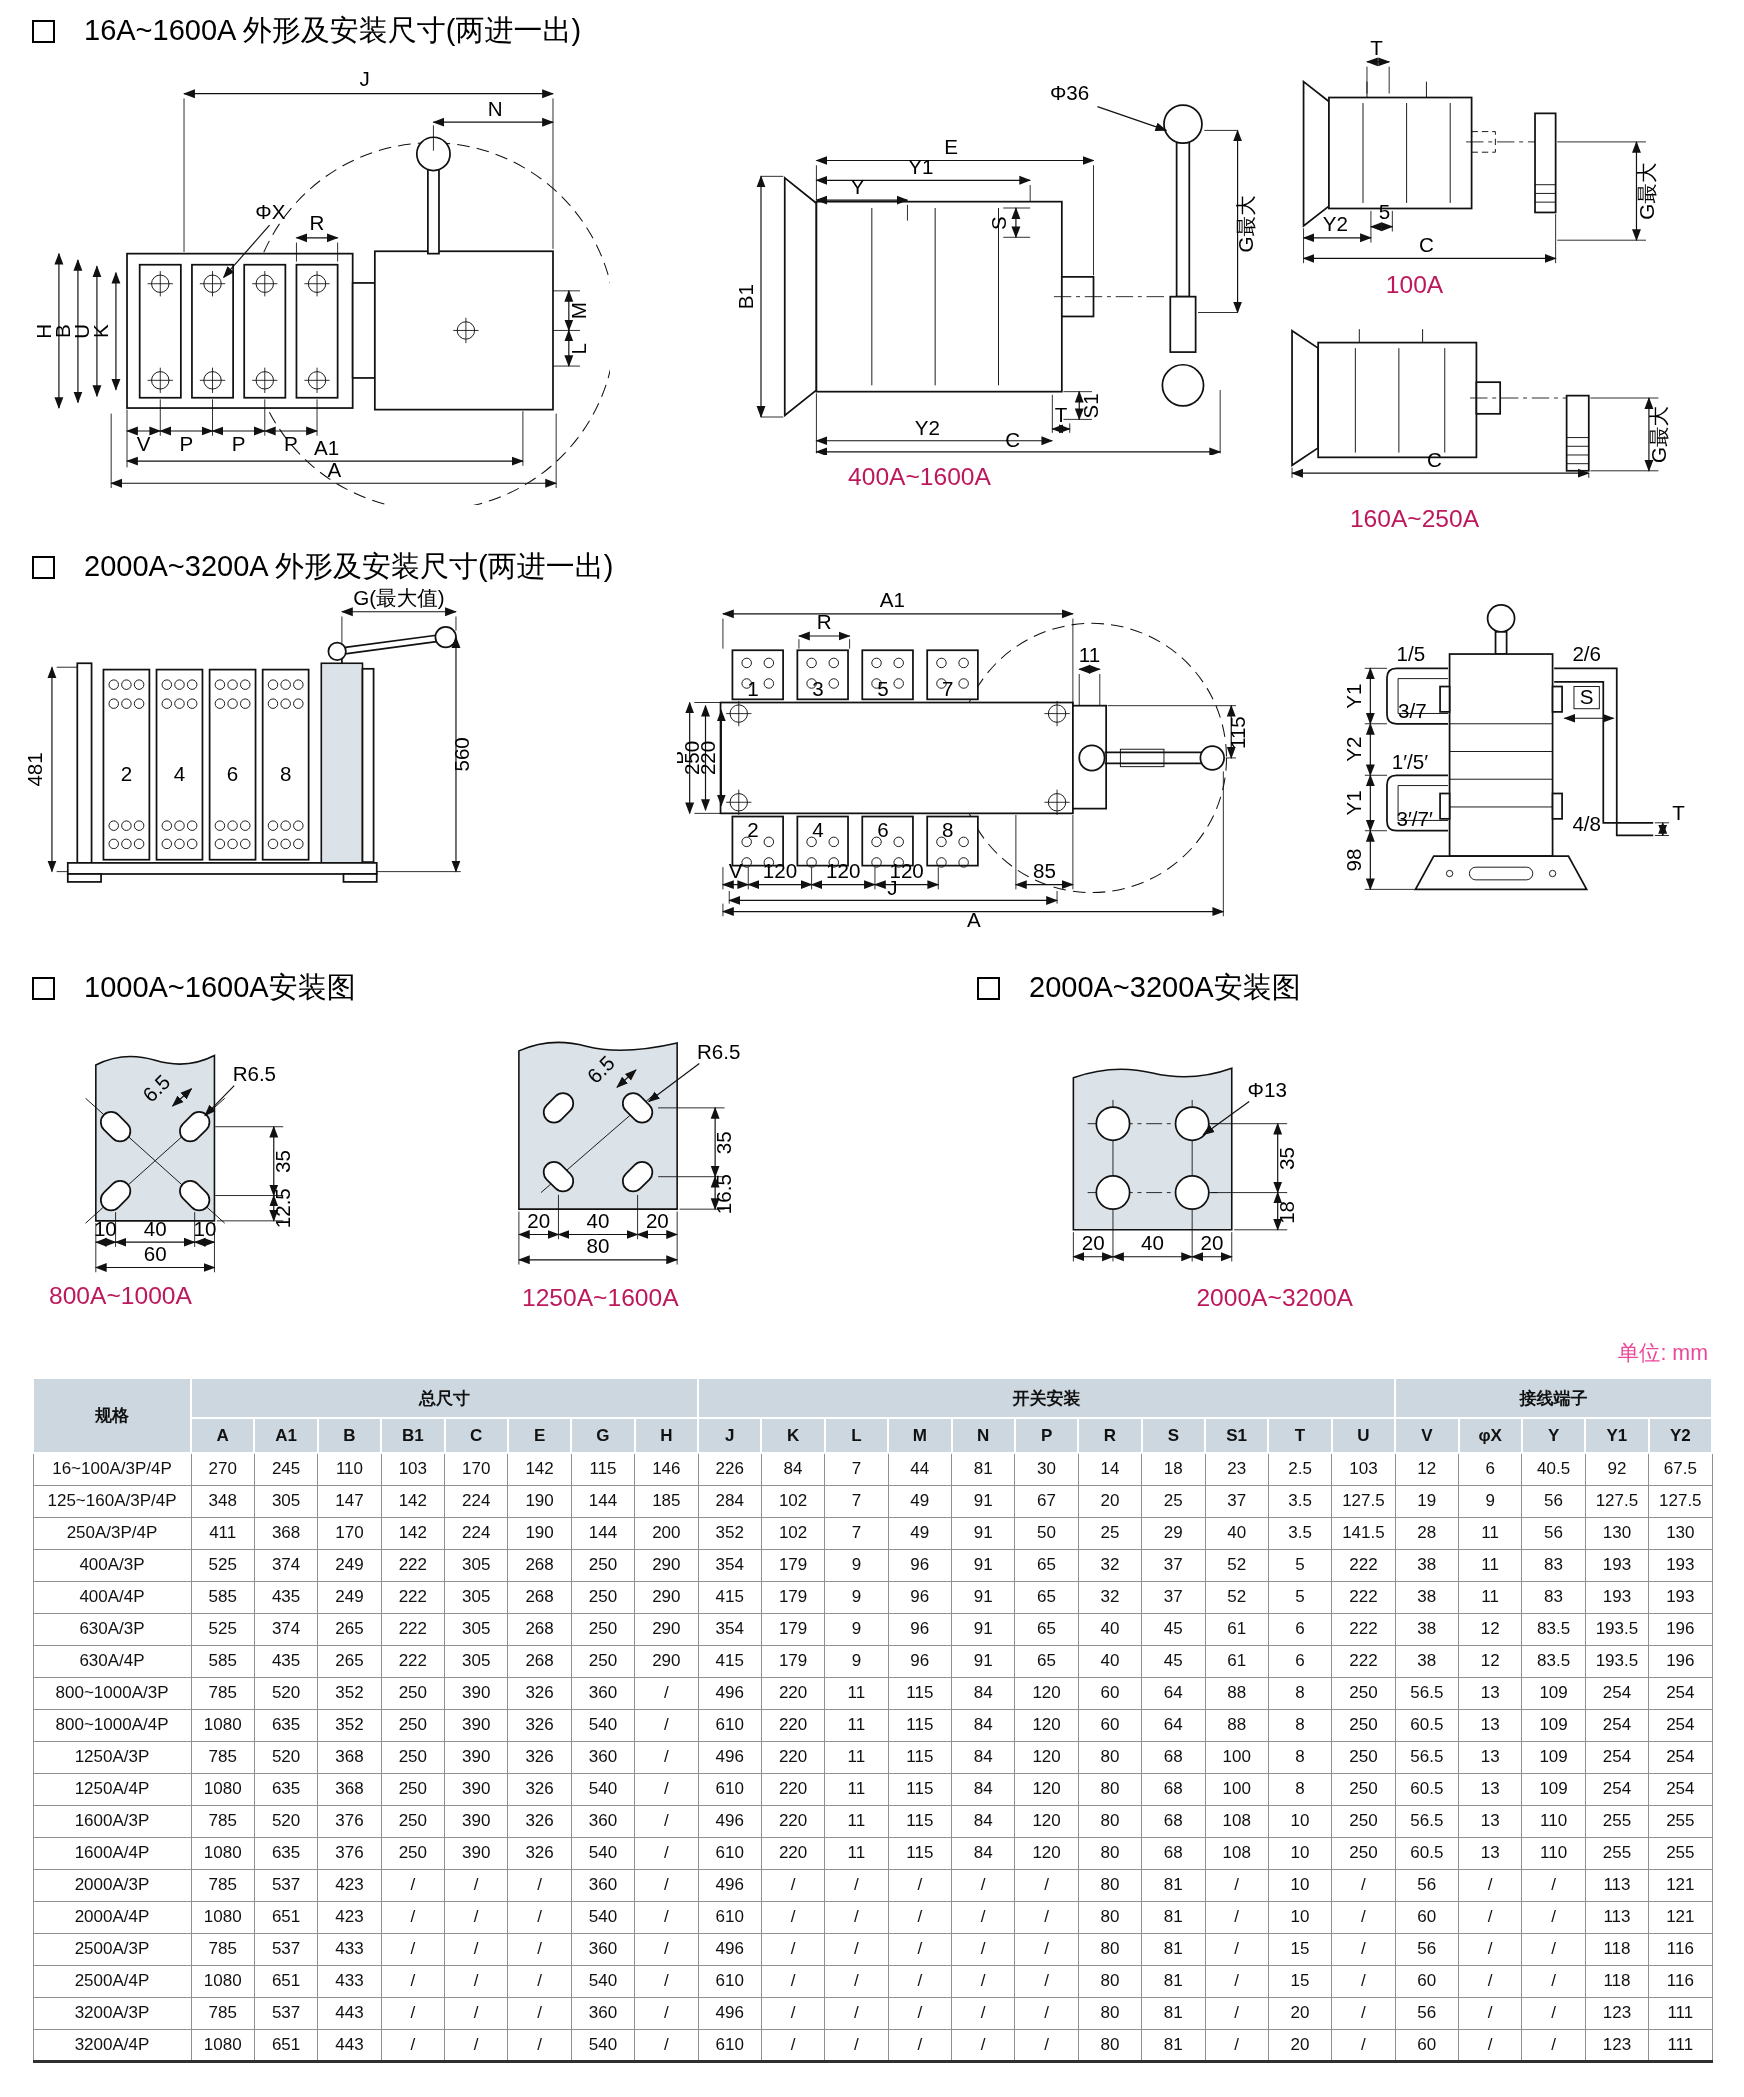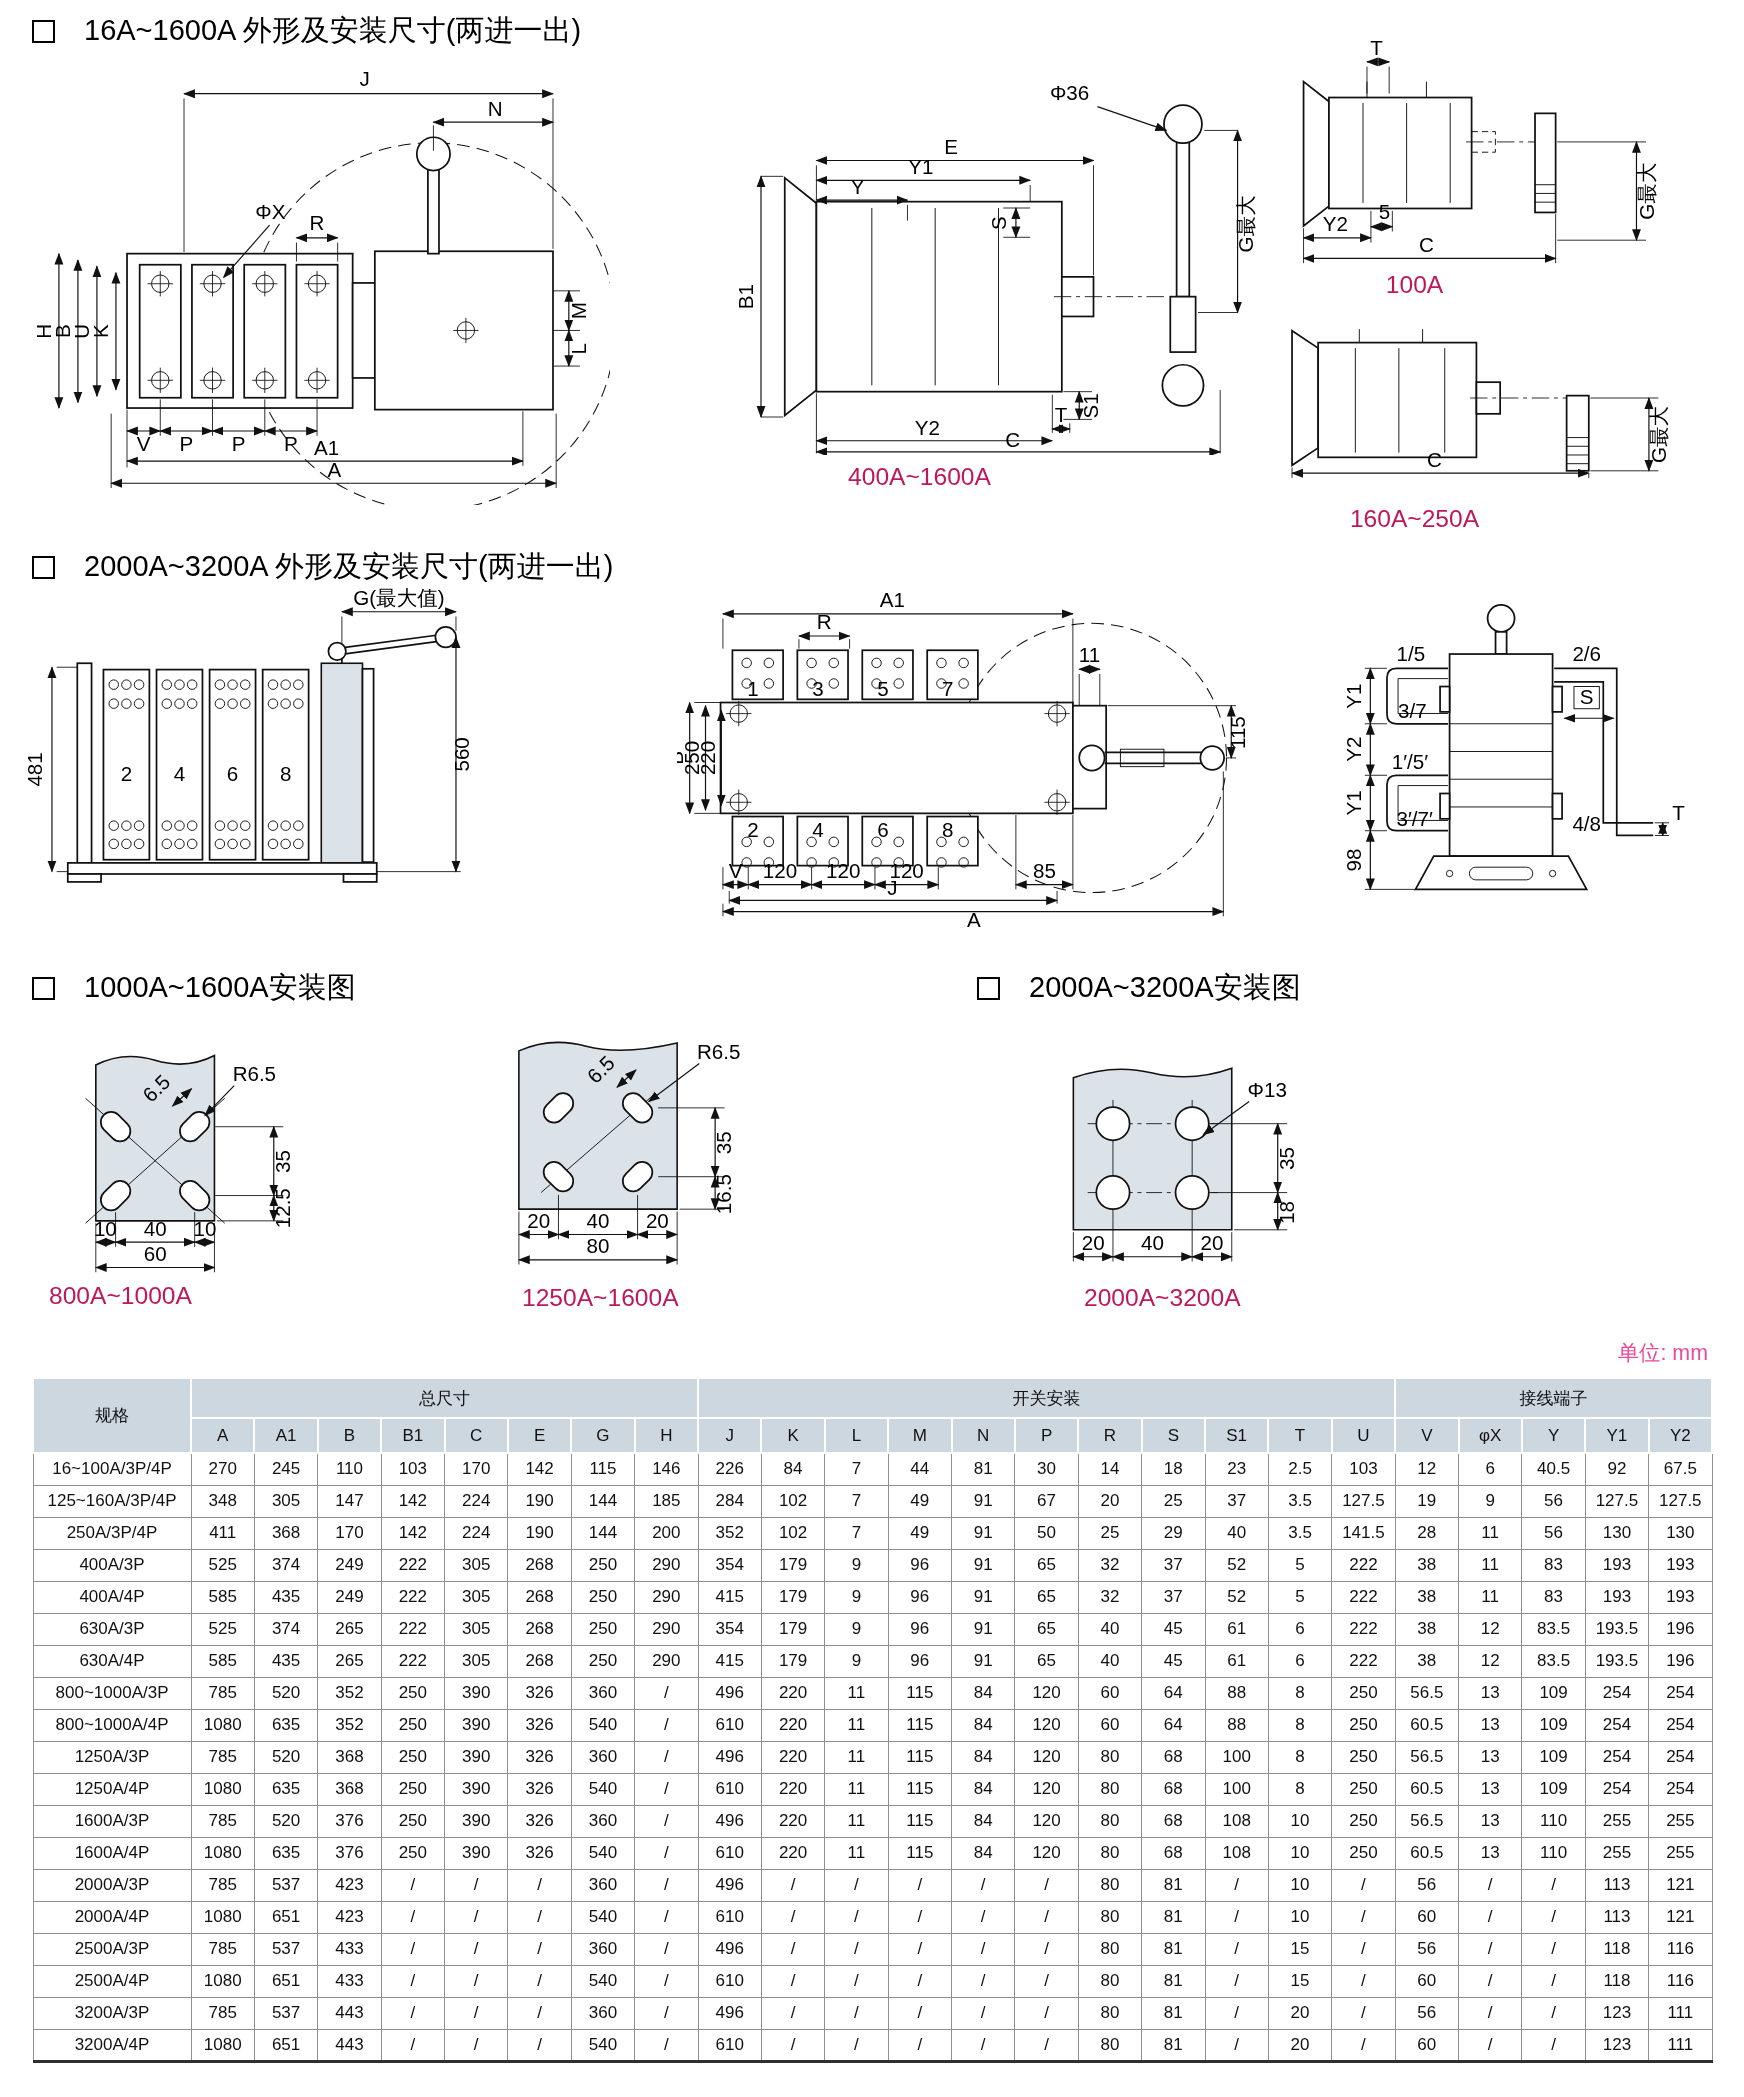--- a/index.html
+++ b/index.html
@@ -14,21 +14,21 @@
 .ln{fill:none;stroke:#111;stroke-width:2.2}
 .th{fill:none;stroke:#111;stroke-width:1.2}
 .wh{fill:#fff;stroke:#111;stroke-width:2.2}
 .shade{fill:#dbe2e8;stroke:#111;stroke-width:2}
 .dsh{fill:none;stroke:#111;stroke-width:1.3;stroke-dasharray:16 9}
 .dim{stroke:#111;stroke-width:1.5;marker-start:url(#arr);marker-end:url(#arr)}
 .ldr{stroke:#111;stroke-width:1.5;fill:none;marker-end:url(#arr)}
 .ext{stroke:#111;stroke-width:1.1}
 table.dims{position:absolute;left:32px;top:1377px;width:1681px;border-collapse:collapse;table-layout:fixed;font-size:17px;border-bottom:3.2px solid #2f2f2f}
 table.dims col.c-spec{width:158px}
-table.dims th{background:#ccd7df;font-weight:400;border:2.4px solid #fff;height:40px;text-align:center}
+table.dims th{background:#ccd7df;font-weight:700;border:2.4px solid #fff;height:40px;text-align:center}
 table.dims th.colh{height:35px}
 table.dims tbody td{background:#fff;border:0.8px solid #8f8f8f;border-top:1.6px solid #4c4c4c;height:32px;text-align:center}
 table.dims tbody tr:first-child td{border-top:2.4px solid #2f2f2f}
 </style>
 </head>
 <body>
 
 <div class="page">
 
 <svg width="0" height="0" style="position:absolute">
@@ -575,21 +575,21 @@
         <line class="ext" x1="230" y1="240" x2="230" y2="292"></line>
         <line class="ext" x1="280" y1="255" x2="280" y2="292"></line>
     <line class="dim" x1="80" y1="286" x2="130" y2="286"></line>
         <line class="dim" x1="130" y1="286" x2="230" y2="286"></line>
         <line class="dim" x1="230" y1="286" x2="280" y2="286"></line>
     <text x="105" y="278" text-anchor="middle">20</text>
     <text x="180" y="278" text-anchor="middle">40</text>
     <text x="255" y="278" text-anchor="middle">20</text>
   </g>
 </svg>
-<div class="cap" style="left:1084px;top:1284px;width:269px;text-align:left">2000A~3200A</div>
+<div class="cap" style="left:1084px;top:1284px;width:269px;text-align:right">2000A~3200A</div>
 
 <div class="unit">单位: mm</div>
 
 <table class="dims">
   <colgroup id="t-cols">
         <col class="c-spec">
         <col>
         <col>
         <col>
         <col>

